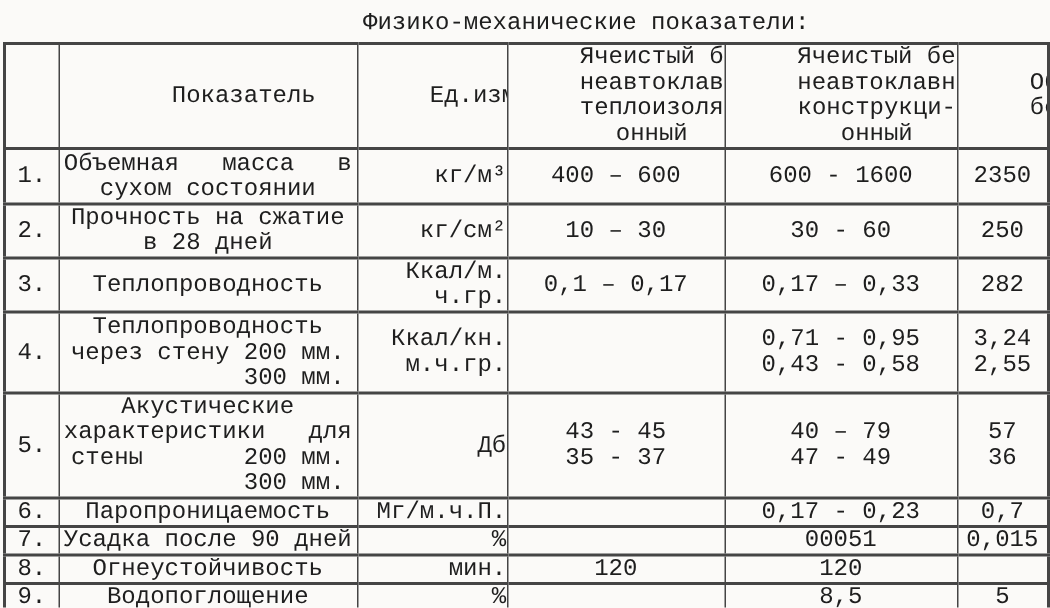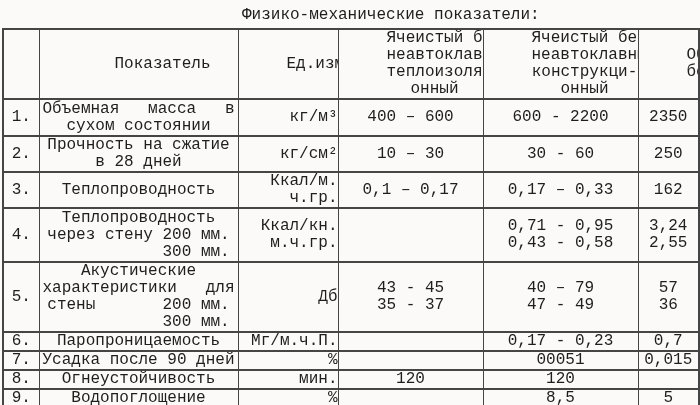--- a/index.html
+++ b/index.html
@@ -86,42 +86,42 @@
         <td>Обыч.
 бетон</td>
       </tr>
 
       <tr class="r1">
         <td class="c-num">1.</td>
         <td class="c-ind">Объемная   масса   в
 сухом состоянии</td>
         <td class="c-unit">кг/м³</td>
         <td class="c-val">400 – 600</td>
-        <td class="c-val">600 - 2200</td>
+        <td class="c-val">600 - 1600</td>
         <td class="c-val">2350</td>
       </tr>
 
       <tr class="r2">
         <td class="c-num">2.</td>
         <td class="c-ind">Прочность на сжатие
 в 28 дней</td>
         <td class="c-unit">кг/см²</td>
         <td class="c-val">10 – 30</td>
         <td class="c-val">30 - 60</td>
         <td class="c-val">250</td>
       </tr>
 
       <tr class="r3">
         <td class="c-num">3.</td>
         <td class="c-ind">Теплопроводность</td>
         <td class="c-unit">Ккал/м.
 ч.гр.</td>
         <td class="c-val">0,1 – 0,17</td>
         <td class="c-val">0,17 – 0,33</td>
-        <td class="c-val">162</td>
+        <td class="c-val">282</td>
       </tr>
 
       <tr class="r4">
         <td class="c-num">4.</td>
         <td class="c-ind">Теплопроводность
 через стену 200 мм.
             300 мм.</td>
         <td class="c-unit">Ккал/кн.
 м.ч.гр.</td>
         <td class="c-val"></td>

